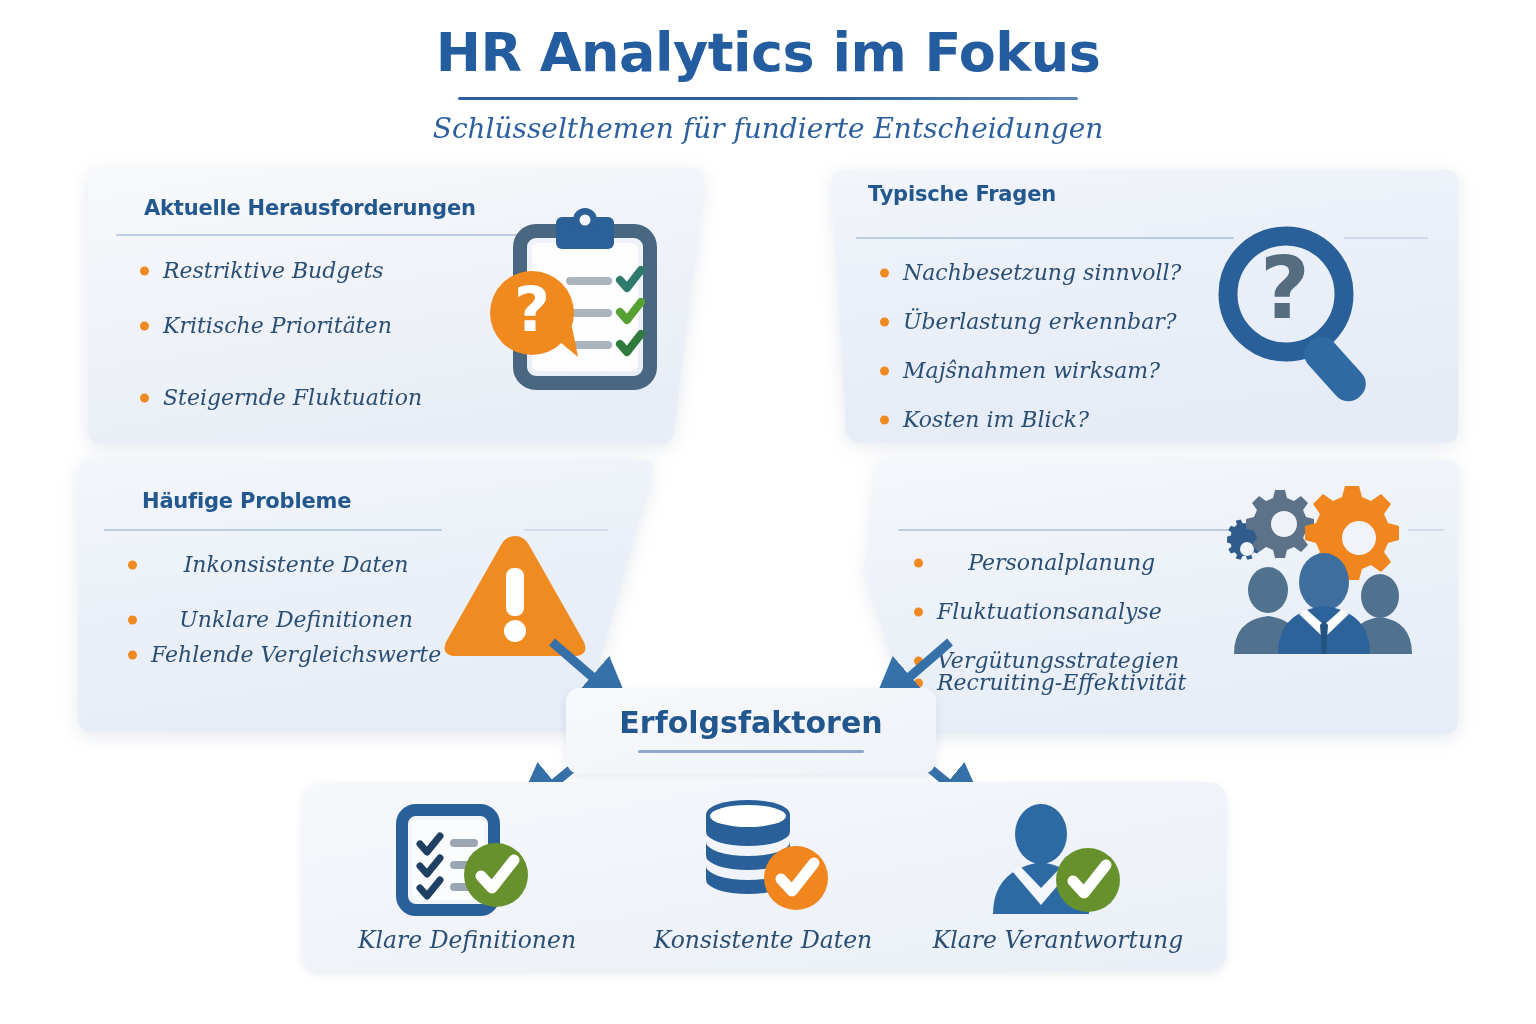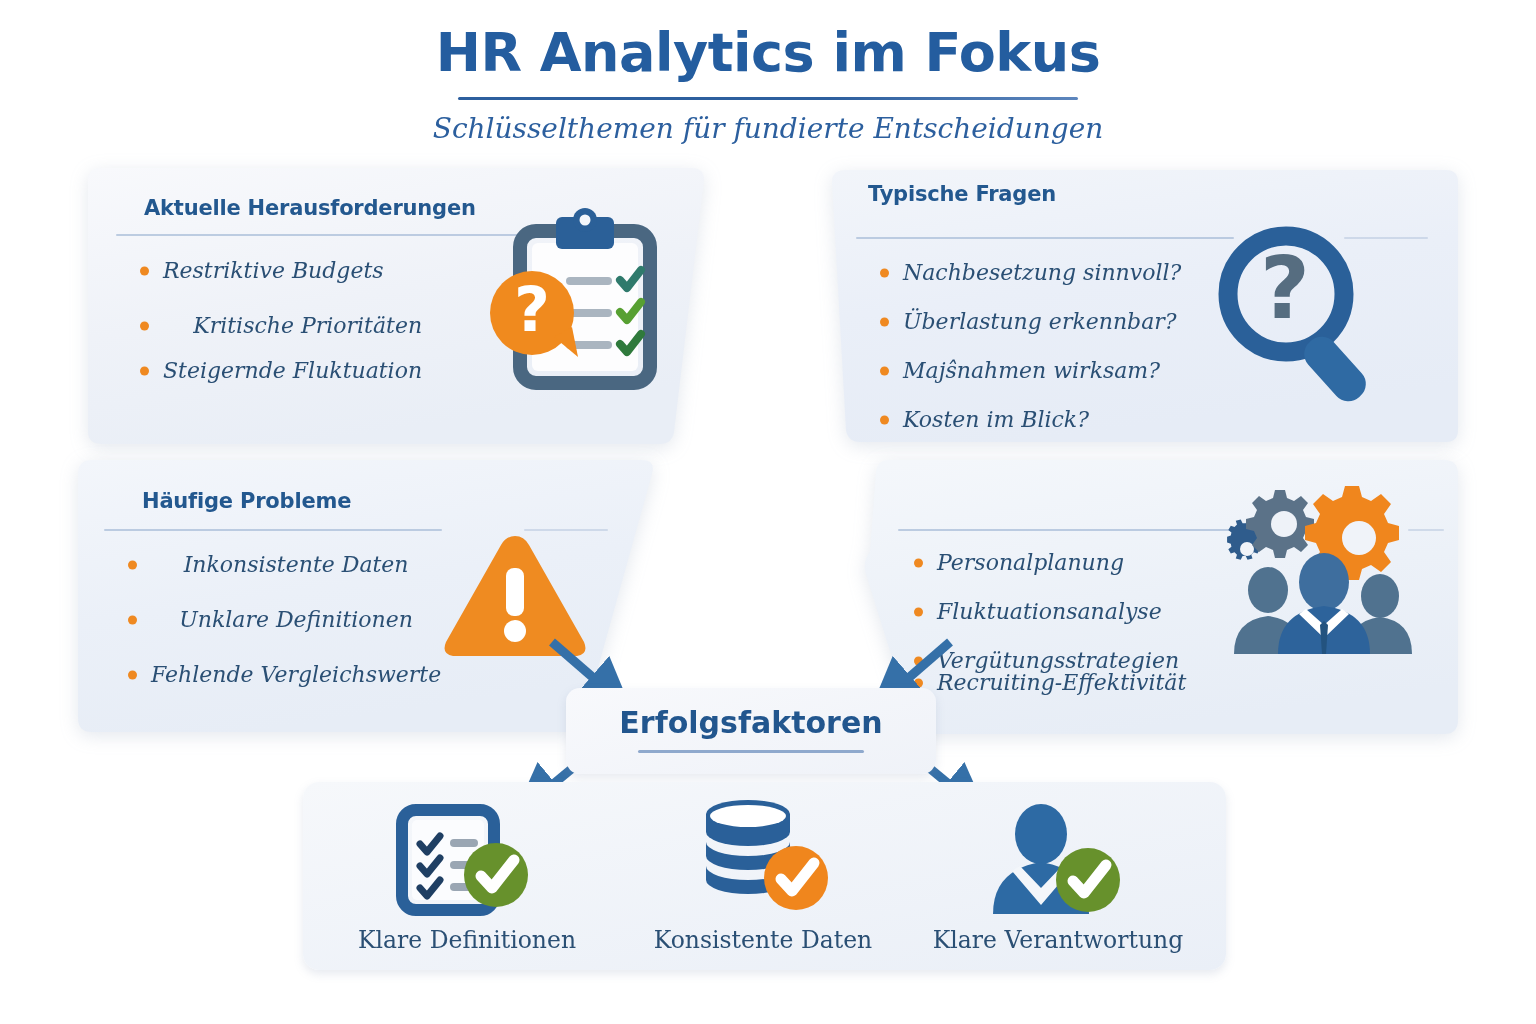--- a/index.html
+++ b/index.html
@@ -75,21 +75,21 @@
   
   #bottom-card{
     position:absolute;left:303px;top:782px;width:923px;height:188px;
     border-radius:16px;
     background:linear-gradient(170deg,#f6f8fb 0%,#eaeff7 100%);
     box-shadow:0 4px 10px rgba(120,140,170,.18);
   }
   .succ{position:absolute;top:22px;width:260px;text-align:center;}
   .succ .ico{height:112px;display:flex;align-items:center;justify-content:center;}
   .succ .cap{
-    margin-top:10px;font-size:23.5px;color:#2a4f74;
+    margin-top:10px;font-size:23.5px;color:#2a4f74;font-style:italic;
     font-family:"DejaVu Serif","Liberation Serif",serif;white-space:nowrap;
   }
 
   svg{display:block;overflow:visible;}
   #arrows{position:absolute;left:0;top:0;width:1536px;height:1024px;pointer-events:none;}
 </style>
 </head>
 <body>
 
 <div id="stage">
@@ -114,21 +114,21 @@
       </svg>
     </div>
     <div class="inner">
       <div class="c-title" style="left:70px;top:30px;">Aktuelle Herausforderungen</div>
       <div class="c-div" style="left:42px;top:68px;width:402px;"></div>
       <ul class="blist" style="left:62px;top:94px;">
         <li style="margin-bottom:33px;">
           <span class="dot"></span>
           <span>Restriktive Budgets</span>
         </li>
-        <li style="margin-bottom:23px;text-align:right;">
+        <li style="margin-bottom:50px;">
           <span class="dot"></span>
           <span>Kritische Prioritäten</span>
         </li>
         <li>
           <span class="dot"></span>
           <span>Steigernde Fluktuation</span>
         </li>
       </ul>
 
       <div style="position:absolute;left:418px;top:45px;">
@@ -213,21 +213,21 @@
     </div>
     <div class="inner">
       <div class="c-title" style="left:70px;top:33px;">Häufige Probleme</div>
       <div class="c-div" style="left:32px;top:73px;width:338px;"></div>
       <div class="c-div faint" style="left:452px;top:73px;width:84px;"></div>
       <ul class="blist" style="left:52px;top:98px;text-align:center;">
         <li style="margin-bottom:33px;">
           <span class="dot"></span>
           <span>Inkonsistente Daten</span>
         </li>
-        <li style="margin-bottom:33px;">
+        <li style="margin-bottom:13px;">
           <span class="dot"></span>
           <span>Unklare Definitionen</span>
         </li>
         <li>
           <span class="dot"></span>
           <span>Fehlende Vergleichswerte</span>
         </li>
       </ul>
 
       <div style="position:absolute;left:368px;top:76px;">
@@ -250,21 +250,21 @@
             <stop offset="1" stop-color="#e7edf6"></stop>
           </linearGradient>
         </defs>
         <path d="M88 4 L644 4 Q658 4 658 18 L658 264 Q658 278 644 278 L130 278 Q116 278 112 266 L66 118 Q62 106 70 96 L76 16 Q78 4 88 4 Z" fill="url(#g4)"></path>
       </svg>
     </div>
     <div class="inner">
       <div class="c-div" style="left:98px;top:73px;width:340px;"></div>
       <div class="c-div faint" style="left:608px;top:73px;width:36px;"></div>
       <ul class="blist" style="left:110px;top:96px;">
-        <li style="margin-bottom:27px;">
+        <li style="margin-bottom:27px;text-align:center;">
           <span class="dot"></span>
           <span>Personalplanung</span>
         </li>
         <li style="margin-bottom:27px;">
           <span class="dot"></span>
           <span>Fluktuationsanalyse</span>
         </li>
         <li>
           <span class="dot"></span>
           <span>Vergütungsstrategien</span>

